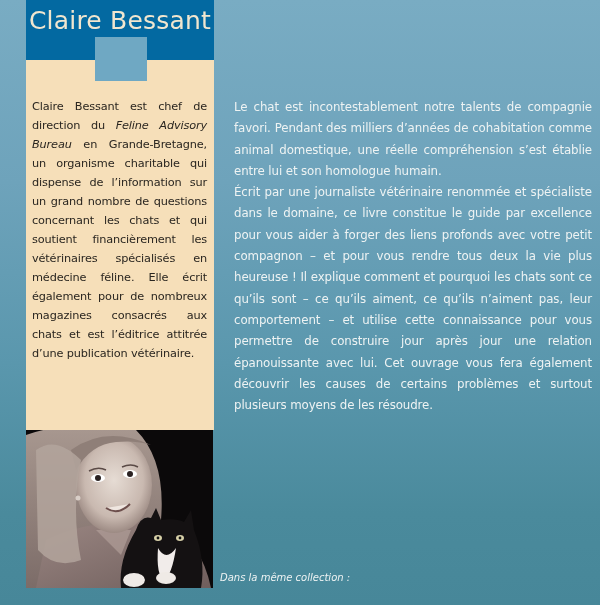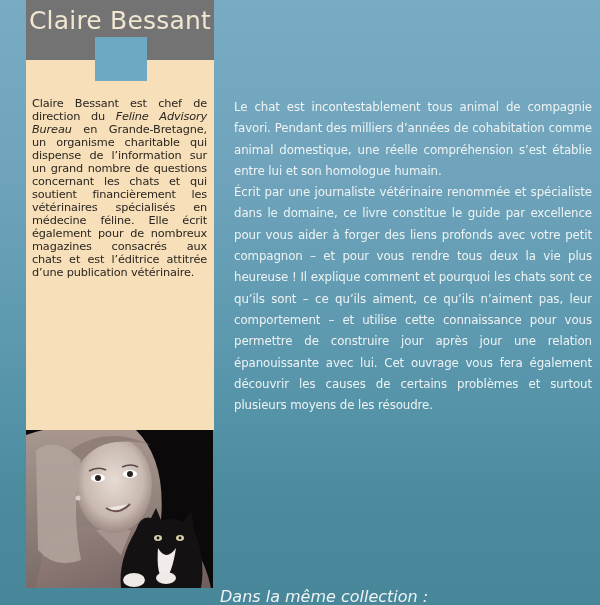--- a/index.html
+++ b/index.html
@@ -3,57 +3,57 @@
   <meta charset="utf-8">
   <style>
     html, body { margin: 0; padding: 0; }
     body {
       width: 600px; height: 605px; overflow: hidden; position: relative;
       background: linear-gradient(180deg, #79acc3 0%, #6ea3bb 30%, #5a97ad 60%, #4a8a9c 85%, #478799 100%);
       font-family: "Liberation Sans", "DejaVu Sans", sans-serif;
     }
     .title-block {
       position: absolute; left: 26px; top: 0; width: 188px; height: 60px;
-      background: #737373;
+      background: #0369a1;
     }
     .author-title {
       position: absolute; left: 0; top: 6px; width: 188px; text-align: center;
       color: #f1e6cf; font-size: 25px; font-family: "DejaVu Sans", sans-serif;
       letter-spacing: 0.2px;
     }
     .beige-panel {
       position: absolute; left: 26px; top: 60px; width: 188px; height: 370px;
       background: #f6dfb9;
     }
     .blue-square {
       position: absolute; left: 95px; top: 37px; width: 52px; height: 44px;
       background: #6fa8c3; z-index: 3;
     }
     .bio {
       position: absolute; left: 32px; top: 97px; width: 175px;
-      color: #2a2620; font-size: 11.3px; line-height: 13px;
+      color: #2a2620; font-size: 11.3px; line-height: 19px;
       text-align: justify; font-family: "DejaVu Sans", sans-serif;
       letter-spacing: -0.15px;
     }
     .bio p { margin: 0; }
     .bio em { font-style: italic; }
     .photo {
       position: absolute; left: 26px; top: 430px; width: 187px; height: 158px;
       background: #0c0a0b; overflow: hidden;
     }
     .blurb {
       position: absolute; left: 234px; top: 97px; width: 358px;
       color: #eef3f3; font-size: 11.8px; line-height: 21.3px;
       text-align: justify; font-family: "DejaVu Sans", sans-serif;
       letter-spacing: -0.1px;
     }
     .blurb p { margin: 0; }
     .collection {
-      position: absolute; left: 220px; top: 587px;
-      color: #eef3f3; font-size: 16px; font-style: italic;
+      position: absolute; left: 220px; top: 572px;
+      color: #eef3f3; font-size: 10px; font-style: italic;
       font-family: "DejaVu Sans", sans-serif;
     }
   </style>
 </head>
 <body>
 
 <div class="title-block">
   <div class="author-title">Claire Bessant</div>
 </div>
 <div class="blue-square"></div>
@@ -110,17 +110,17 @@
     <ellipse cx="132" cy="108" rx="4" ry="3" fill="#d7d0a8"></ellipse>
     <ellipse cx="154" cy="108" rx="4" ry="3" fill="#d7d0a8"></ellipse>
     <circle cx="132" cy="108" r="1.4" fill="#111"></circle>
     <circle cx="154" cy="108" r="1.4" fill="#111"></circle>
     <ellipse cx="108" cy="150" rx="11" ry="7" fill="#efeae6"></ellipse>
     <ellipse cx="140" cy="148" rx="10" ry="6" fill="#efeae6"></ellipse>
   </svg>
 </div>
 
 <div class="blurb">
-  <p>Le chat est incontestablement tous animal de compagnie favori. Pendant des milliers d’années de cohabitation comme animal domestique, une réelle compréhension s’est établie entre lui et son homologue humain.</p>
+  <p>Le chat est incontestablement notre talents de compagnie favori. Pendant des milliers d’années de cohabitation comme animal domestique, une réelle compréhension s’est établie entre lui et son homologue humain.</p>
   <p>Écrit par une journaliste vétérinaire renommée et spécialiste dans le domaine, ce livre constitue le guide par excellence pour vous aider à forger des liens profonds avec votre petit compagnon – et pour vous rendre tous deux la vie plus heureuse ! Il explique comment et pourquoi les chats sont ce qu’ils sont – ce qu’ils aiment, ce qu’ils n’aiment pas, leur comportement – et utilise cette connaissance pour vous permettre de construire jour après jour une relation épanouissante avec lui. Cet ouvrage vous fera également découvrir les causes de certains problèmes et surtout plusieurs moyens de les résoudre.</p>
 </div>
 
 <div class="collection">Dans la même collection :</div>
 
 </body></html>

